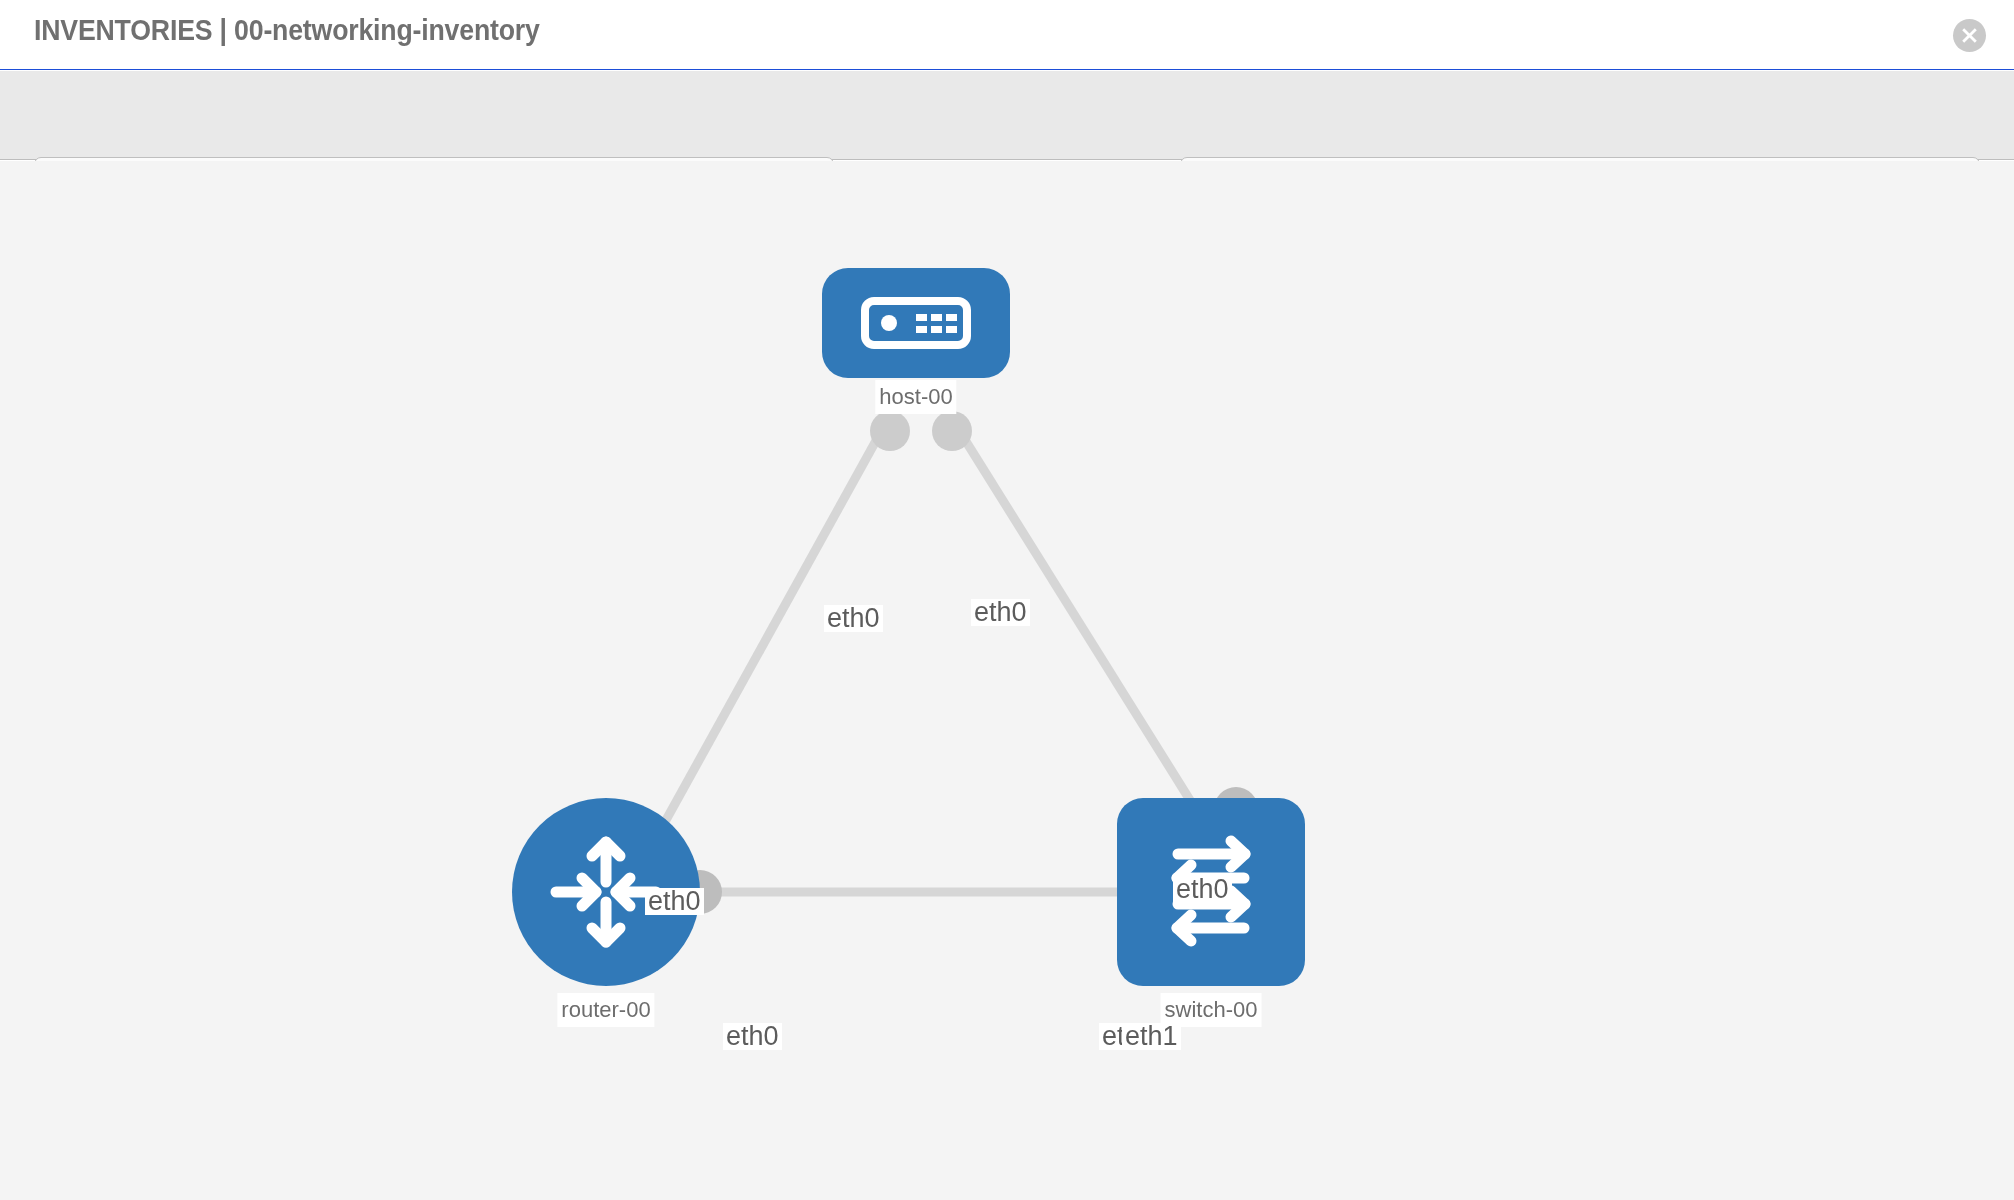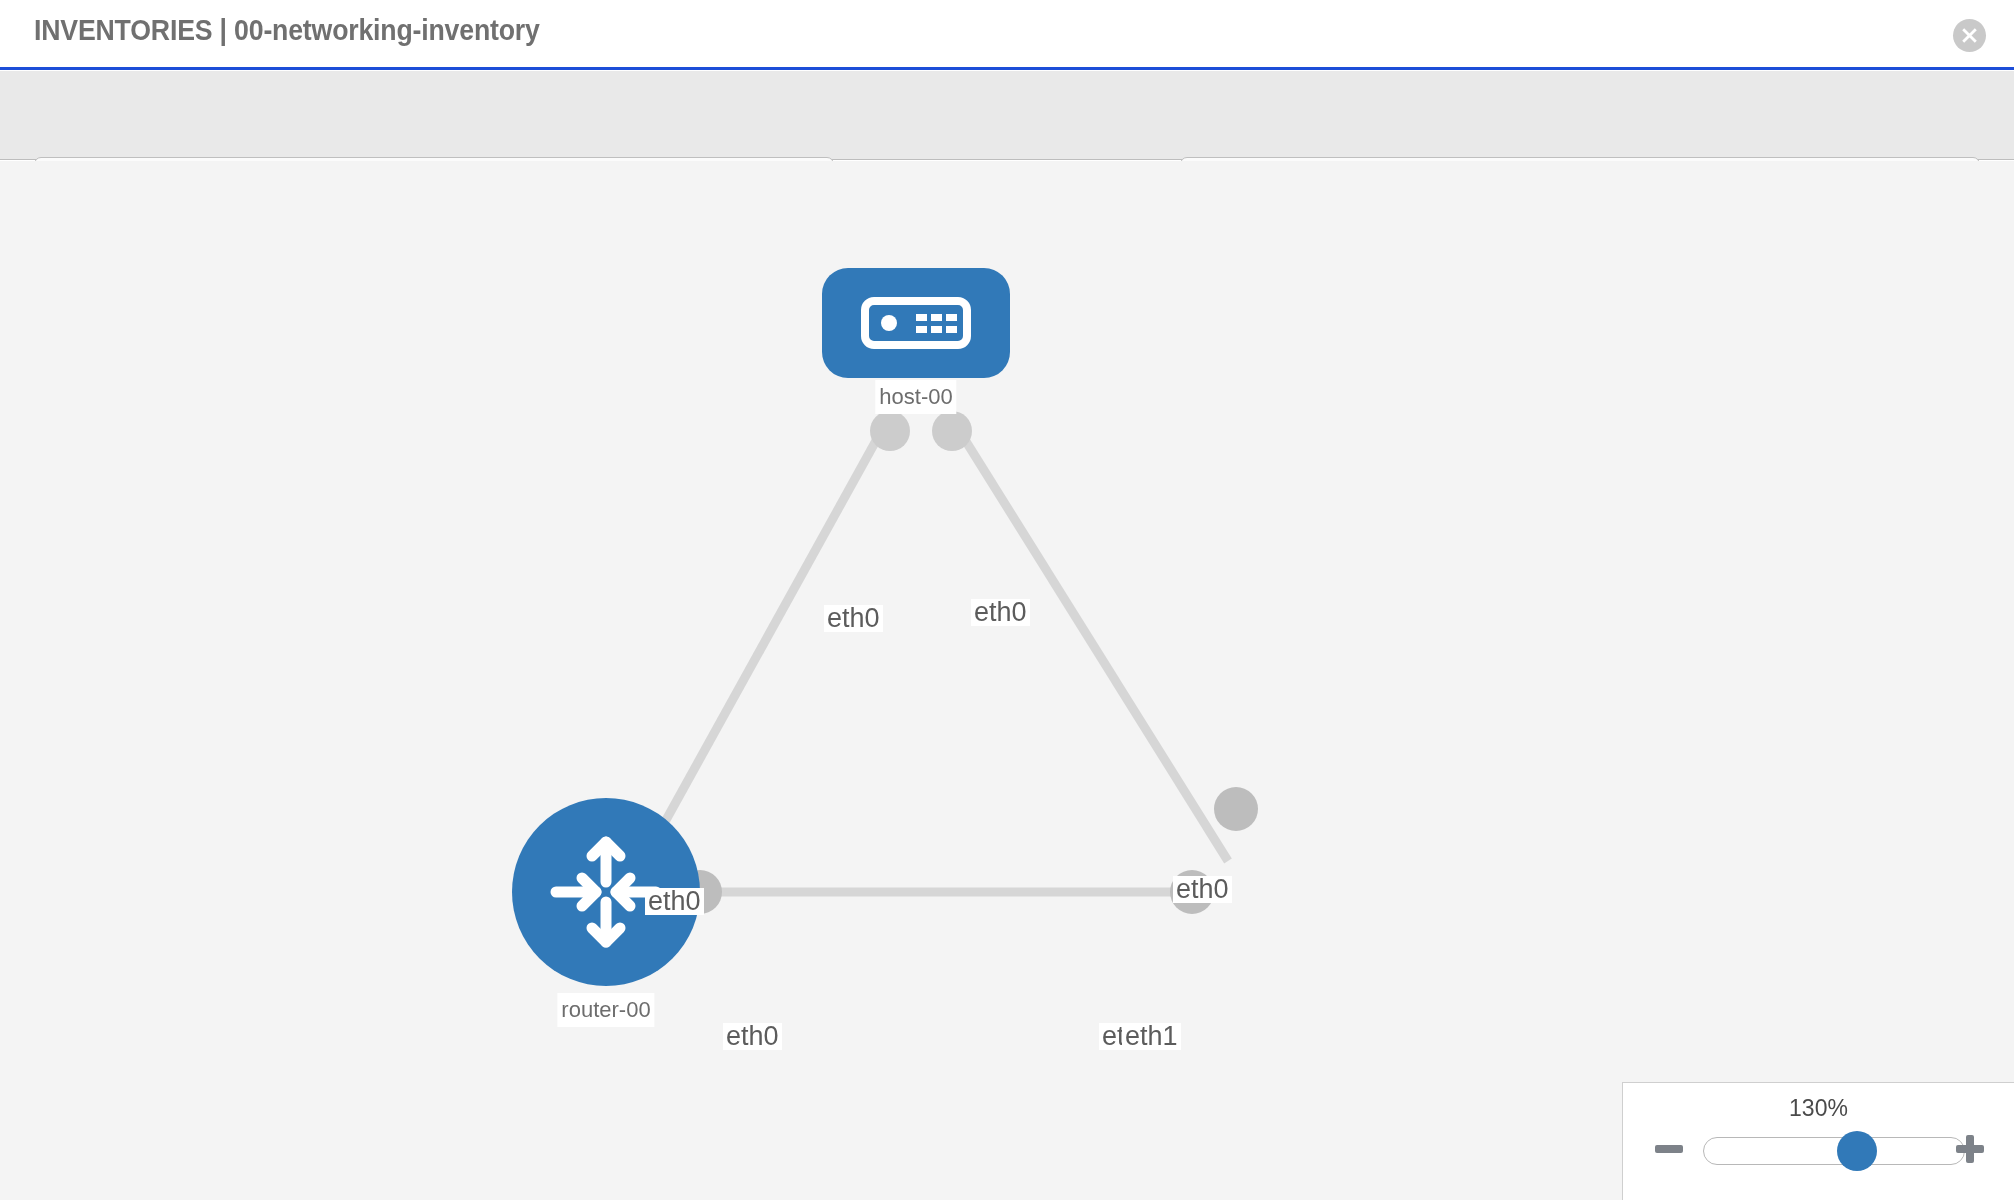--- a/index.html
+++ b/index.html
@@ -8,21 +8,21 @@
     background:#ffffff;
     font-family:"Liberation Sans", sans-serif;
     -webkit-font-smoothing:antialiased;
   }
   .app{position:relative;width:2014px;height:1200px;}
 
   
   .header{
     position:absolute;left:0;top:0;width:2014px;height:70px;
     background:#ffffff;
-    border-bottom:3px solid #1d4ed8;
+    border-bottom:1px solid #1d4ed8;
     box-sizing:border-box;
     padding-left:32px;
   }
   .page-title{
     position:absolute;left:34px;top:14px;
     font-size:29px;font-weight:bold;
     letter-spacing:-0.2px;
     color:#707070;
     white-space:nowrap;
     font-family:"Liberation Sans", sans-serif;
@@ -239,46 +239,45 @@
               <polyline points="84,46 70,60 84,74"></polyline>
 
               <line x1="10" y1="60" x2="50" y2="60"></line>
               <polyline points="36,46 50,60 36,74"></polyline>
             </g>
           </svg>
         </div>
         <div class="node-caption" style="top:195px;">router-00</div>
       </div>
 
+      <div class="node" style="left:1117px;top:637px;width:188px;height:250px;">
+        <div class="node-shape node-rounded" style="width:188px;height:188px;">
+          <svg width="120" height="120" viewBox="0 0 120 120">
+            <g fill="none" stroke="#ffffff" stroke-width="11" stroke-linecap="round" stroke-linejoin="round">
+
+              <line x1="27" y1="22" x2="94" y2="22"></line>
+              <polyline points="80,9 94,22 80,35"></polyline>
+              <line x1="93" y1="46" x2="26" y2="46"></line>
+              <polyline points="40,33 26,46 40,59"></polyline>
+
+              <line x1="27" y1="72" x2="94" y2="72"></line>
+              <polyline points="80,59 94,72 80,85"></polyline>
+              <line x1="93" y1="96" x2="26" y2="96"></line>
+              <polyline points="40,83 26,96 40,109"></polyline>
+            </g>
+          </svg>
+        </div>
+        <div class="node-caption" style="top:195px;">switch-00</div>
+      </div>
 
       <div class="edge-label" style="left:824px;top:444px;">eth0</div>
       <div class="edge-label" style="left:971px;top:438px;">eth0</div>
       <div class="edge-label" style="left:645px;top:727px;">eth0</div>
       <div class="edge-label" style="left:1173px;top:715px;">eth0</div>
       <div class="edge-label" style="left:723px;top:862px;">eth0</div>
       <div class="edge-label" style="left:1099px;top:862px;">eth</div>
       <div class="edge-label" style="left:1122px;top:862px;text-align:center;">eth1</div>
 
     </div>
   </div>
 
-  <div class="zoom-panel">
-    <div class="zoom-level">130%</div>
-
-    <div class="zoom-minus">
-      <svg width="32" height="32" viewBox="0 0 32 32">
-        <rect x="2" y="12" width="28" height="8" rx="2" fill="#7d8289"></rect>
-      </svg>
-    </div>
-
-    <div class="zoom-track">
-      <div class="zoom-thumb" id="zoom-thumb" style="left: 133.2px;"></div>
-    </div>
-
-    <div class="zoom-plus">
-      <svg width="32" height="32" viewBox="0 0 32 32">
-        <rect x="2" y="12" width="28" height="8" rx="2" fill="#7d8289"></rect>
-        <rect x="12" y="2" width="8" height="28" rx="2" fill="#7d8289"></rect>
-      </svg>
-    </div>
-  </div>
 
 </div>
 
 </body></html>

